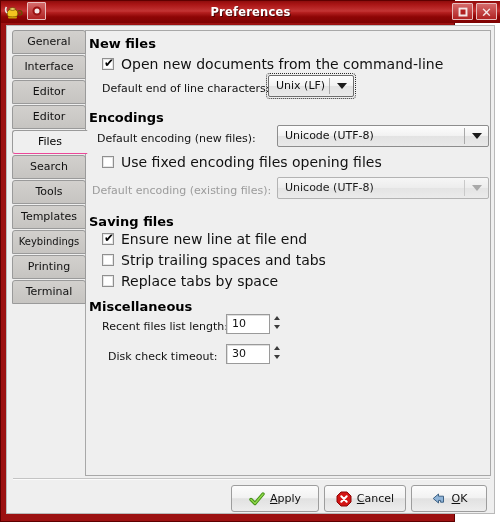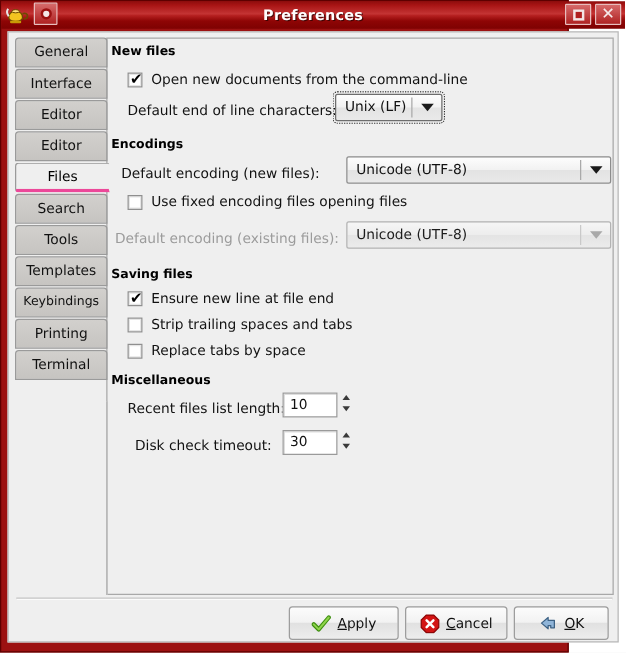--- a/index.html
+++ b/index.html
@@ -111,21 +111,21 @@
     line-height: 22px;
     text-align: center;
     font-size: 11px;
     color: #111111;
     white-space: nowrap;
   }
   .tab.small { font-size: 10px; }
   .tab.active {
     background: #efefef;
     border-right: 1px solid #efefef;
-    border-bottom: 3px solid #ec4899;
+    border-bottom: 1px solid #ec4899;
     z-index: 3;
     width: 76px;
     border-radius: 3px 0 0 3px;
     color: #000;
   }
   .tabpanel {
     position: absolute; left: 73px; top: 0;
     width: 406px; height: 446px;
     box-sizing: border-box;
     border: 1px solid #a8a8a8;
@@ -139,21 +139,21 @@
     box-sizing: border-box;
   }
 
   
   .content {
     position: absolute; left: 77px; top: 4px;
     width: 400px; height: 440px;
   }
   .grp-title {
     font-weight: bold;
-    font-size: 10px;
+    font-size: 13px;
     color: #000;
     position: absolute;
   }
   .row-label {
     position: absolute;
     font-size: 11px;
     color: #111;
     white-space: nowrap;
   }
   .row-label.disabled { color: #9b9b9b; }
@@ -167,21 +167,21 @@
     border: 1px solid #8f8f8f;
     box-shadow: inset 0 0 0 1px #e6e6e6;
   }
   .cb .mark {
     position: absolute; left: 1px; top: -2px;
     font-size: 12px; line-height: 12px;
     color: #000; font-weight: bold;
   }
   .cb-label {
     position: absolute;
-    font-size: 11px; color: #111;
+    font-size: 14px; color: #111;
     white-space: nowrap;
   }
 
   
   .combo {
     position: absolute;
     box-sizing: border-box;
     height: 22px;
     background: linear-gradient(to bottom, #fdfdfd 0%, #f2f2f2 48%, #e3e3e3 52%, #e9e9e9 100%);
     border: 1px solid #8d8d8d;

